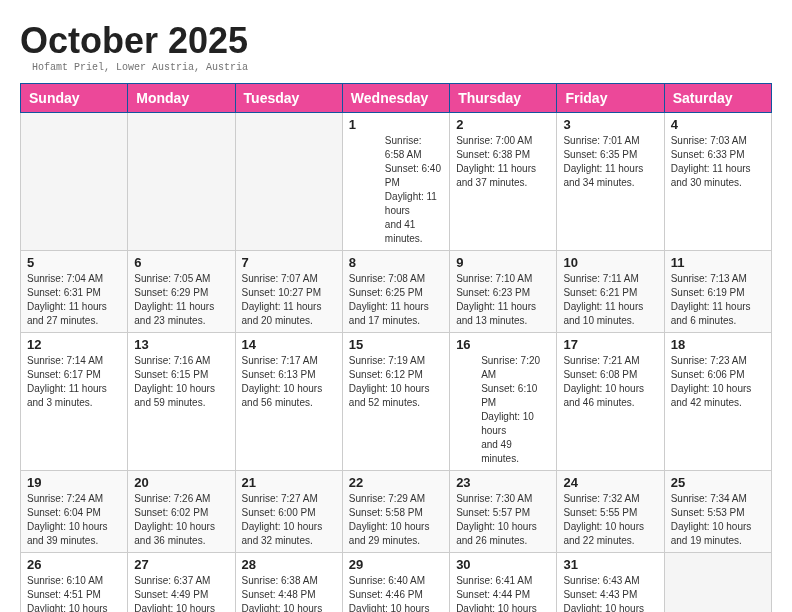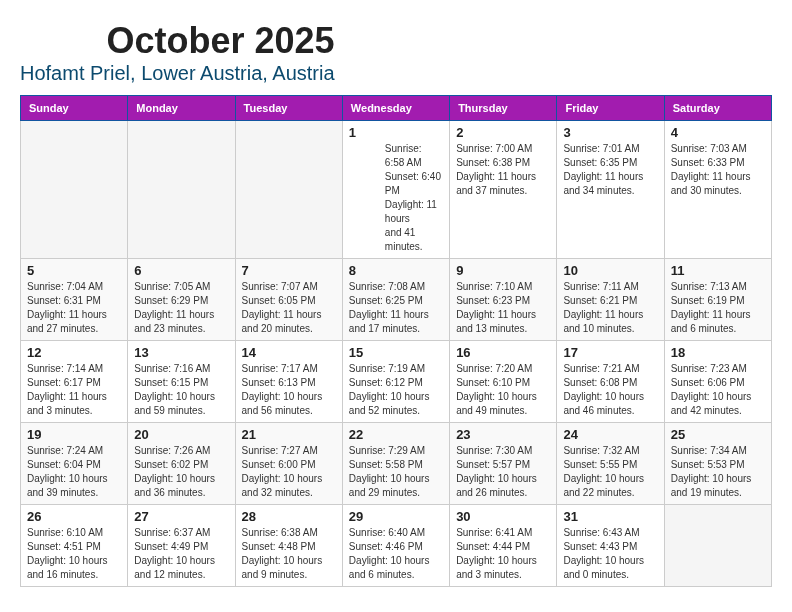--- a/index.html
+++ b/index.html
@@ -37,34 +37,35 @@
     }
     .title-block {
       text-align: right;
     }
     .month-title {
       font-size: 36px;
       font-weight: bold;
       color: #222;
     }
     .subtitle {
-      font-size: 20px;
-      color: #0c4a6e;
+      font-size: 10px;
+      color: #737373;
+      font-family: Liberation Mono, monospace;
     }
     .calendar {
       width: 100%;
       border-collapse: collapse;
       border: 1px solid #ccc;
     }
     .calendar th {
-      background-color: #a21caf;
+      background-color: #ec4899;
       color: #fff;
       text-align: left;
       padding: 6px 8px;
-      font-size: 11px;
+      font-size: 14px;
       border: 1px solid #1255a0;
     }
     .calendar td {
       vertical-align: top;
       border: 1px solid #ccc;
       padding: 4px 6px;
       width: calc(100% / 7);
       min-height: 90px;
       background: #fff;
     }
@@ -153,21 +154,21 @@
         <td>
           <div class="day-number">6</div>
           <div class="day-info" style="white-space: pre-line;">Sunrise: 7:05 AM
 Sunset: 6:29 PM
 Daylight: 11 hours
 and 23 minutes.</div>
         </td>
         <td>
           <div class="day-number">7</div>
           <div class="day-info" style="white-space: pre-line;">Sunrise: 7:07 AM
-Sunset: 6:05 PM
+Sunset: 10:27 PM
 Daylight: 11 hours
 and 20 minutes.</div>
         </td>
         <td>
           <div class="day-number">8</div>
           <div class="day-info" style="white-space: pre-line;">Sunrise: 7:08 AM
 Sunset: 6:25 PM
 Daylight: 11 hours
 and 17 minutes.</div>
         </td>
@@ -217,21 +218,21 @@
         </td>
         <td>
           <div class="day-number">15</div>
           <div class="day-info" style="white-space: pre-line;">Sunrise: 7:19 AM
 Sunset: 6:12 PM
 Daylight: 10 hours
 and 52 minutes.</div>
         </td>
         <td>
           <div class="day-number">16</div>
-          <div class="day-info" style="white-space: pre-line;">Sunrise: 7:20 AM
+          <div class="day-info" style="white-space: pre-line; margin-left: 25px;">Sunrise: 7:20 AM
 Sunset: 6:10 PM
 Daylight: 10 hours
 and 49 minutes.</div>
         </td>
         <td>
           <div class="day-number">17</div>
           <div class="day-info" style="white-space: pre-line;">Sunrise: 7:21 AM
 Sunset: 6:08 PM
 Daylight: 10 hours
 and 46 minutes.</div>

